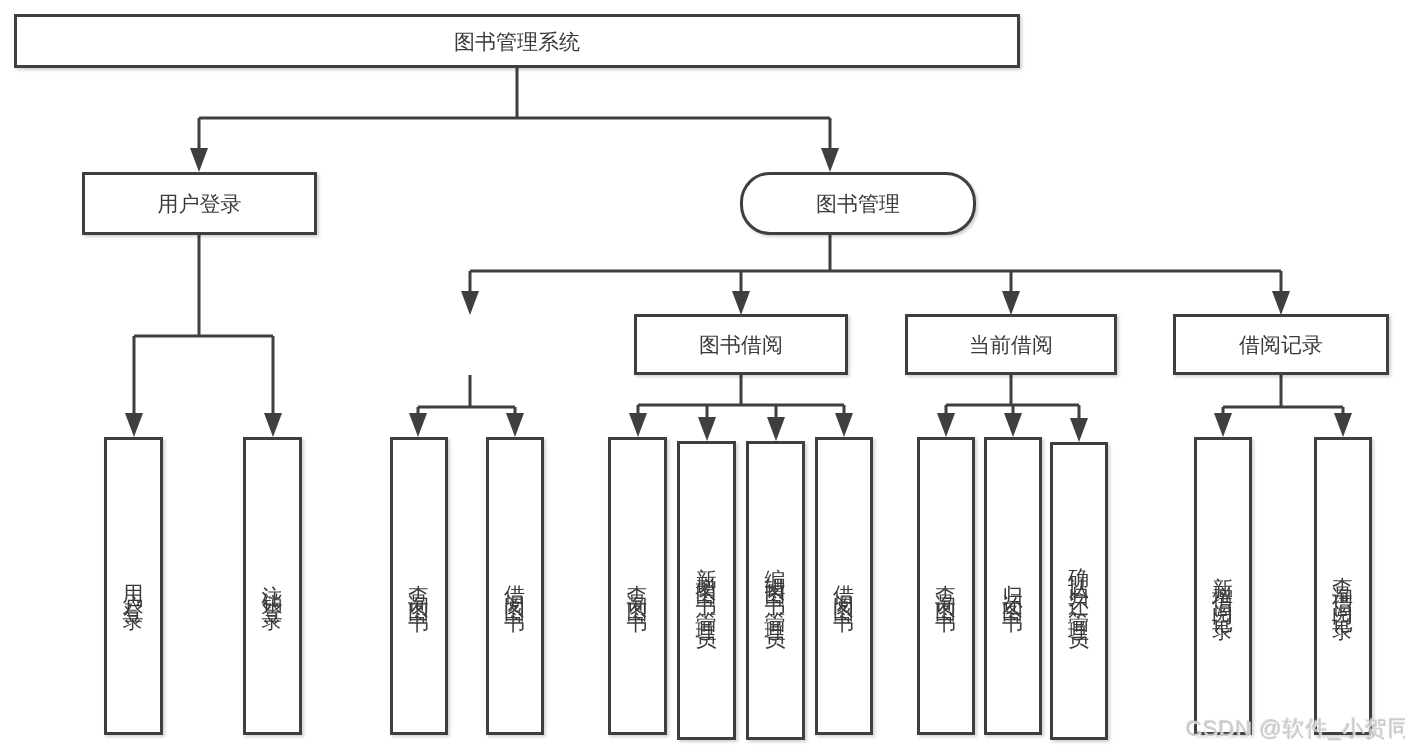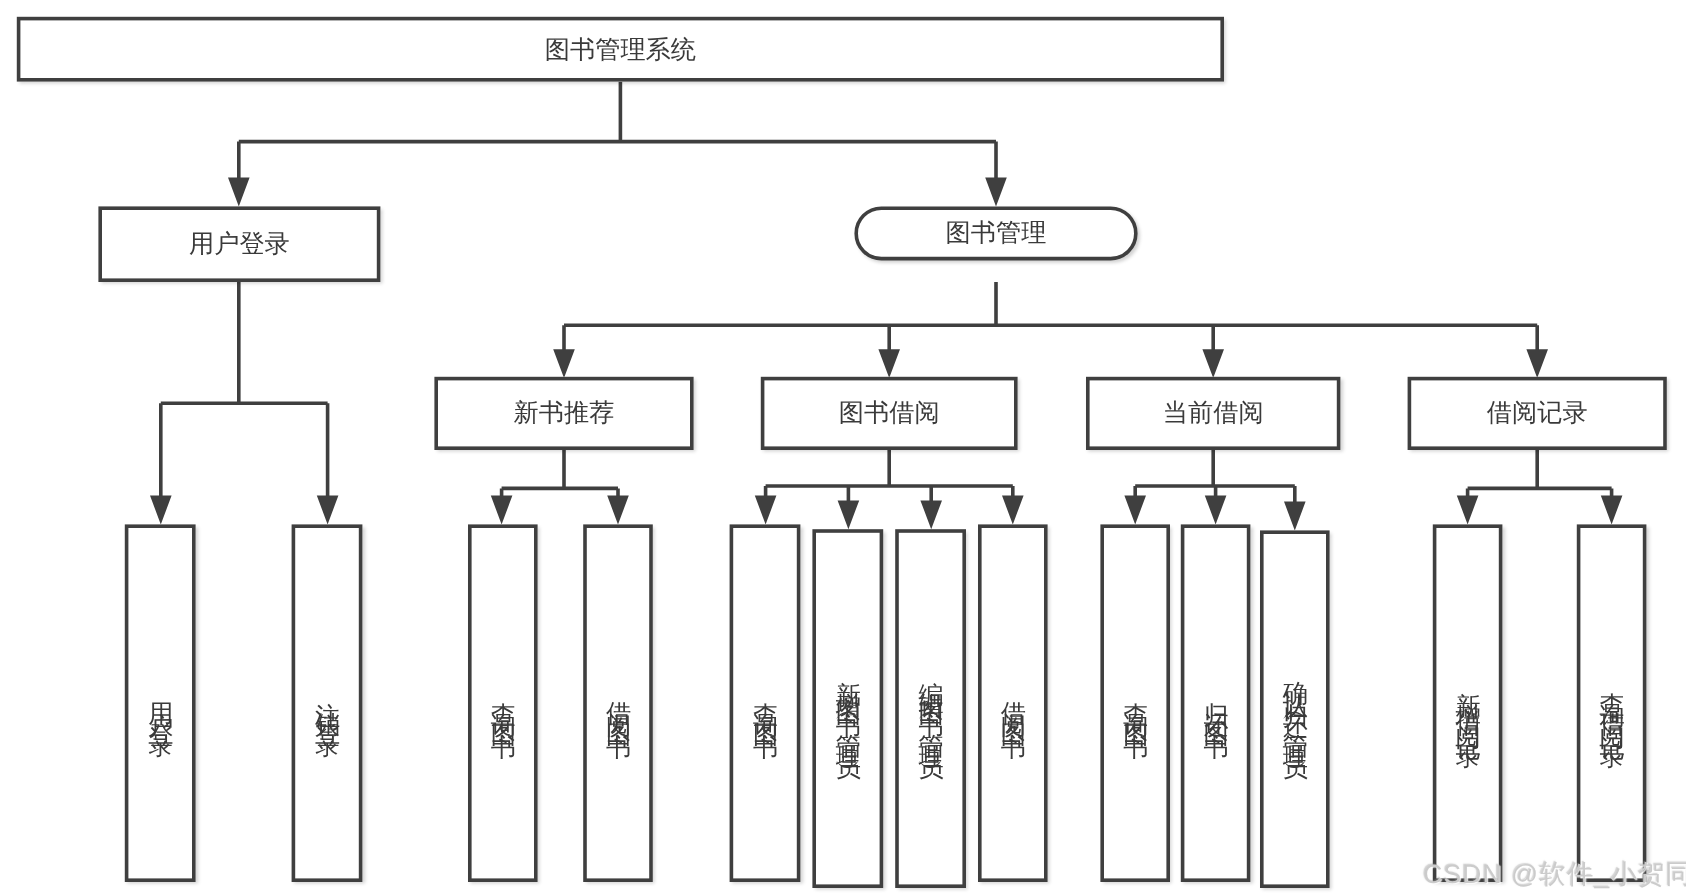--- a/index.html
+++ b/index.html
@@ -76,23 +76,22 @@
              M629 413 L647 413 L638 437 Z  M698 417 L716 417 L707 441 Z
              M767 417 L785 417 L776 441 Z  M835 413 L853 413 L844 437 Z
              M937 413 L955 413 L946 437 Z  M1004 413 L1022 413 L1013 437 Z
              M1070 418 L1088 418 L1079 442 Z
              M1214 413 L1232 413 L1223 437 Z  M1334 413 L1352 413 L1343 437 Z" fill="#3f3f3f" stroke="none"></path>
   </svg>
 
   <div class="node" style="left:14px; top:14px; width:1006px; height:54px;">图书管理系统</div>
 
   <div class="node" style="left:82px; top:172px; width:235px; height:63px;">用户登录</div>
-  <div class="node" style="left:712px; top:172px; width:236px; height:45px;border-radius:30px;">图书管理</div>
+  <div class="node" style="left:740px; top:172px; width:236px; height:63px;border-radius:30px;">图书管理</div>
 
-  <div class="node" style="left:362px; top:314px; width:216px; height:61px;">新书推荐</div>
   <div class="node" style="left:905px; top:314px; width:212px; height:61px;">当前借阅</div>
   <div class="node" style="left:634px; top:314px; width:214px; height:61px;">图书借阅</div>
   <div class="node" style="left:1173px; top:314px; width:216px; height:61px;">借阅记录</div>
 
   <div class="node v" style="left:104px; top:437px; width:59px; height:298px;">用户登录</div>
   <div class="node v" style="left:243px; top:437px; width:59px; height:298px;">注销登录</div>
 
   <div class="node v" style="left:390px; top:437px; width:58px; height:298px;">查询图书</div>
   <div class="node v" style="left:486px; top:437px; width:58px; height:298px;">借阅图书</div>
 

